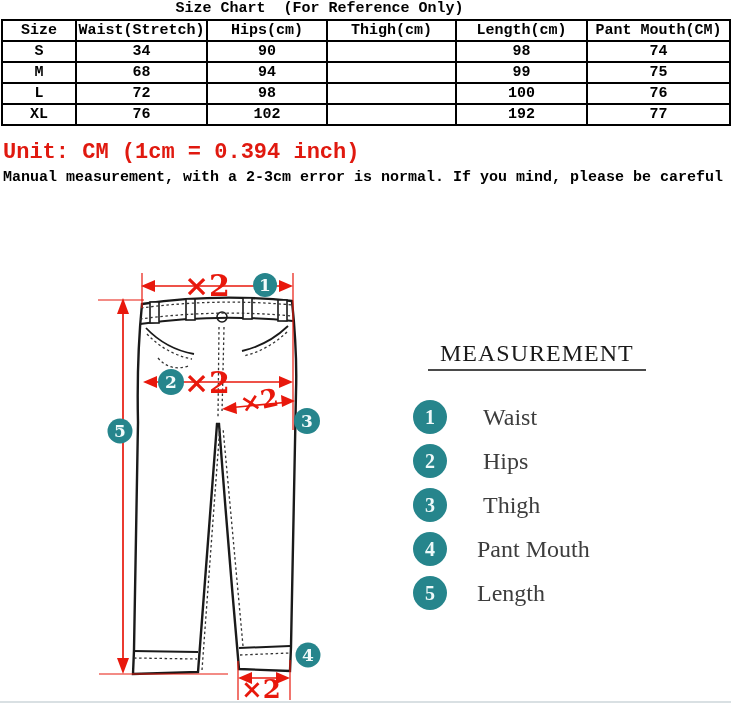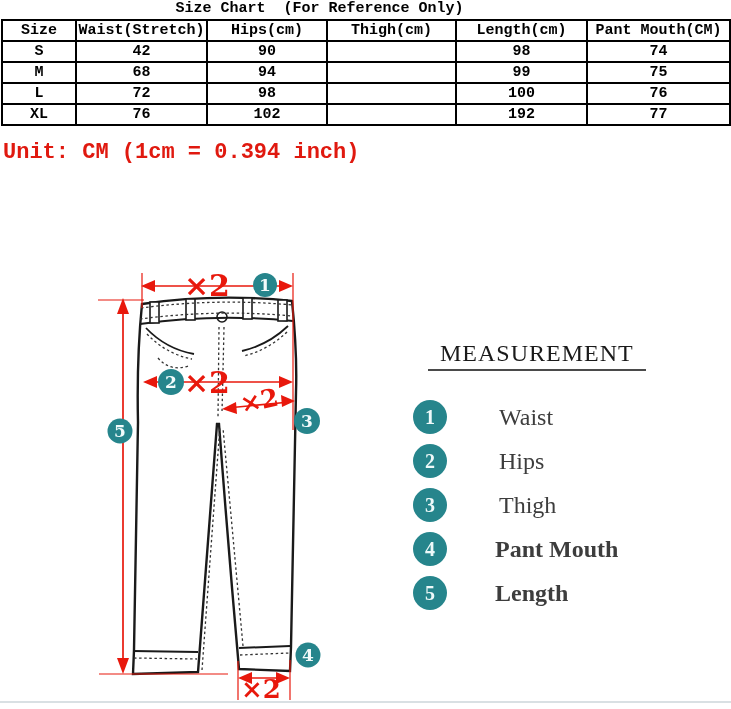--- a/index.html
+++ b/index.html
@@ -28,22 +28,22 @@
   .legend{position:absolute;left:408px;top:336px;width:300px;
       font-family:"Liberation Serif",serif;}
   .legend-title{display:inline-block;margin:4px 0 0 20px;padding:0 12px 3px 12px;
       font:24px "Liberation Serif",serif;letter-spacing:1px;color:#1a1a1a;
       border-bottom:2px solid #4a4a4a;line-height:26px;}
   .legend-list{margin-top:29px;}
   .legend-item{display:flex;align-items:center;height:34px;margin-bottom:10px;padding-left:5px;}
   .legend-num{width:34px;height:34px;border-radius:50%;background:#26858c;color:#eef9f9;
       font:bold 20px "Liberation Serif",serif;display:flex;align-items:center;justify-content:center;
       flex:0 0 34px;}
-  .legend-label{margin-left:52px;font:24px "Liberation Serif",serif;color:#3d3d3d;white-space:pre;}
-  .legend-item:nth-child(n+4) .legend-label{margin-left:48px;font-weight:bold;}
+  .legend-label{margin-left:36px;font:24px "Liberation Serif",serif;color:#3d3d3d;white-space:pre;}
+  .legend-item:nth-child(n+4) .legend-label{margin-left:30px;}
 
   .bottom-line{position:absolute;left:0;top:701px;width:731px;height:2px;background:#d9e0e3;}
 </style>
 </head>
 <body>
 
 <div class="page">
 
   <div class="chart-title">Size Chart  (For Reference Only)</div>
 
@@ -60,21 +60,21 @@
       <tr>
         <td>Size</td>
         <td>Waist(Stretch)</td>
         <td>Hips(cm)</td>
         <td>Thigh(cm)</td>
         <td>Length(cm)</td>
         <td>Pant Mouth(CM)</td>
       </tr>
       <tr>
         <td>S</td>
-        <td>42</td>
+        <td>34</td>
         <td>90</td>
         <td></td>
         <td>98</td>
         <td>74</td>
       </tr>
       <tr>
         <td>M</td>
         <td>68</td>
         <td>94</td>
         <td></td>
@@ -95,20 +95,21 @@
         <td>102</td>
         <td></td>
         <td>192</td>
         <td>77</td>
       </tr>
     </tbody>
   </table>
 
   <div class="unit-line">Unit: CM (1cm = 0.394 inch)</div>
   <div class="tips">
+    <div>Manual measurement, with a 2-3cm error is normal. If you mind, please be careful</div>
   </div>
 
   <svg class="diagram" width="420" height="447" viewBox="0 0 420 447">
 
     <g stroke="#1a1a1a" fill="none">
       <path d="M142,42 Q217,31 292,39 C295,68 297,98 296,130 L291,385 L290,409 L239,407
                Q228,282 219,162 L217,162 Q208,284 198,410 L133,412 L134,388 L138,160
                C137,115 139,72 142,42 Z" stroke-width="2.4" fill="#ffffff"></path>
       <path d="M140,62 Q217,51 293,59" stroke-width="2"></path>
       <path d="M133,389 L198,390" stroke-width="2"></path>

